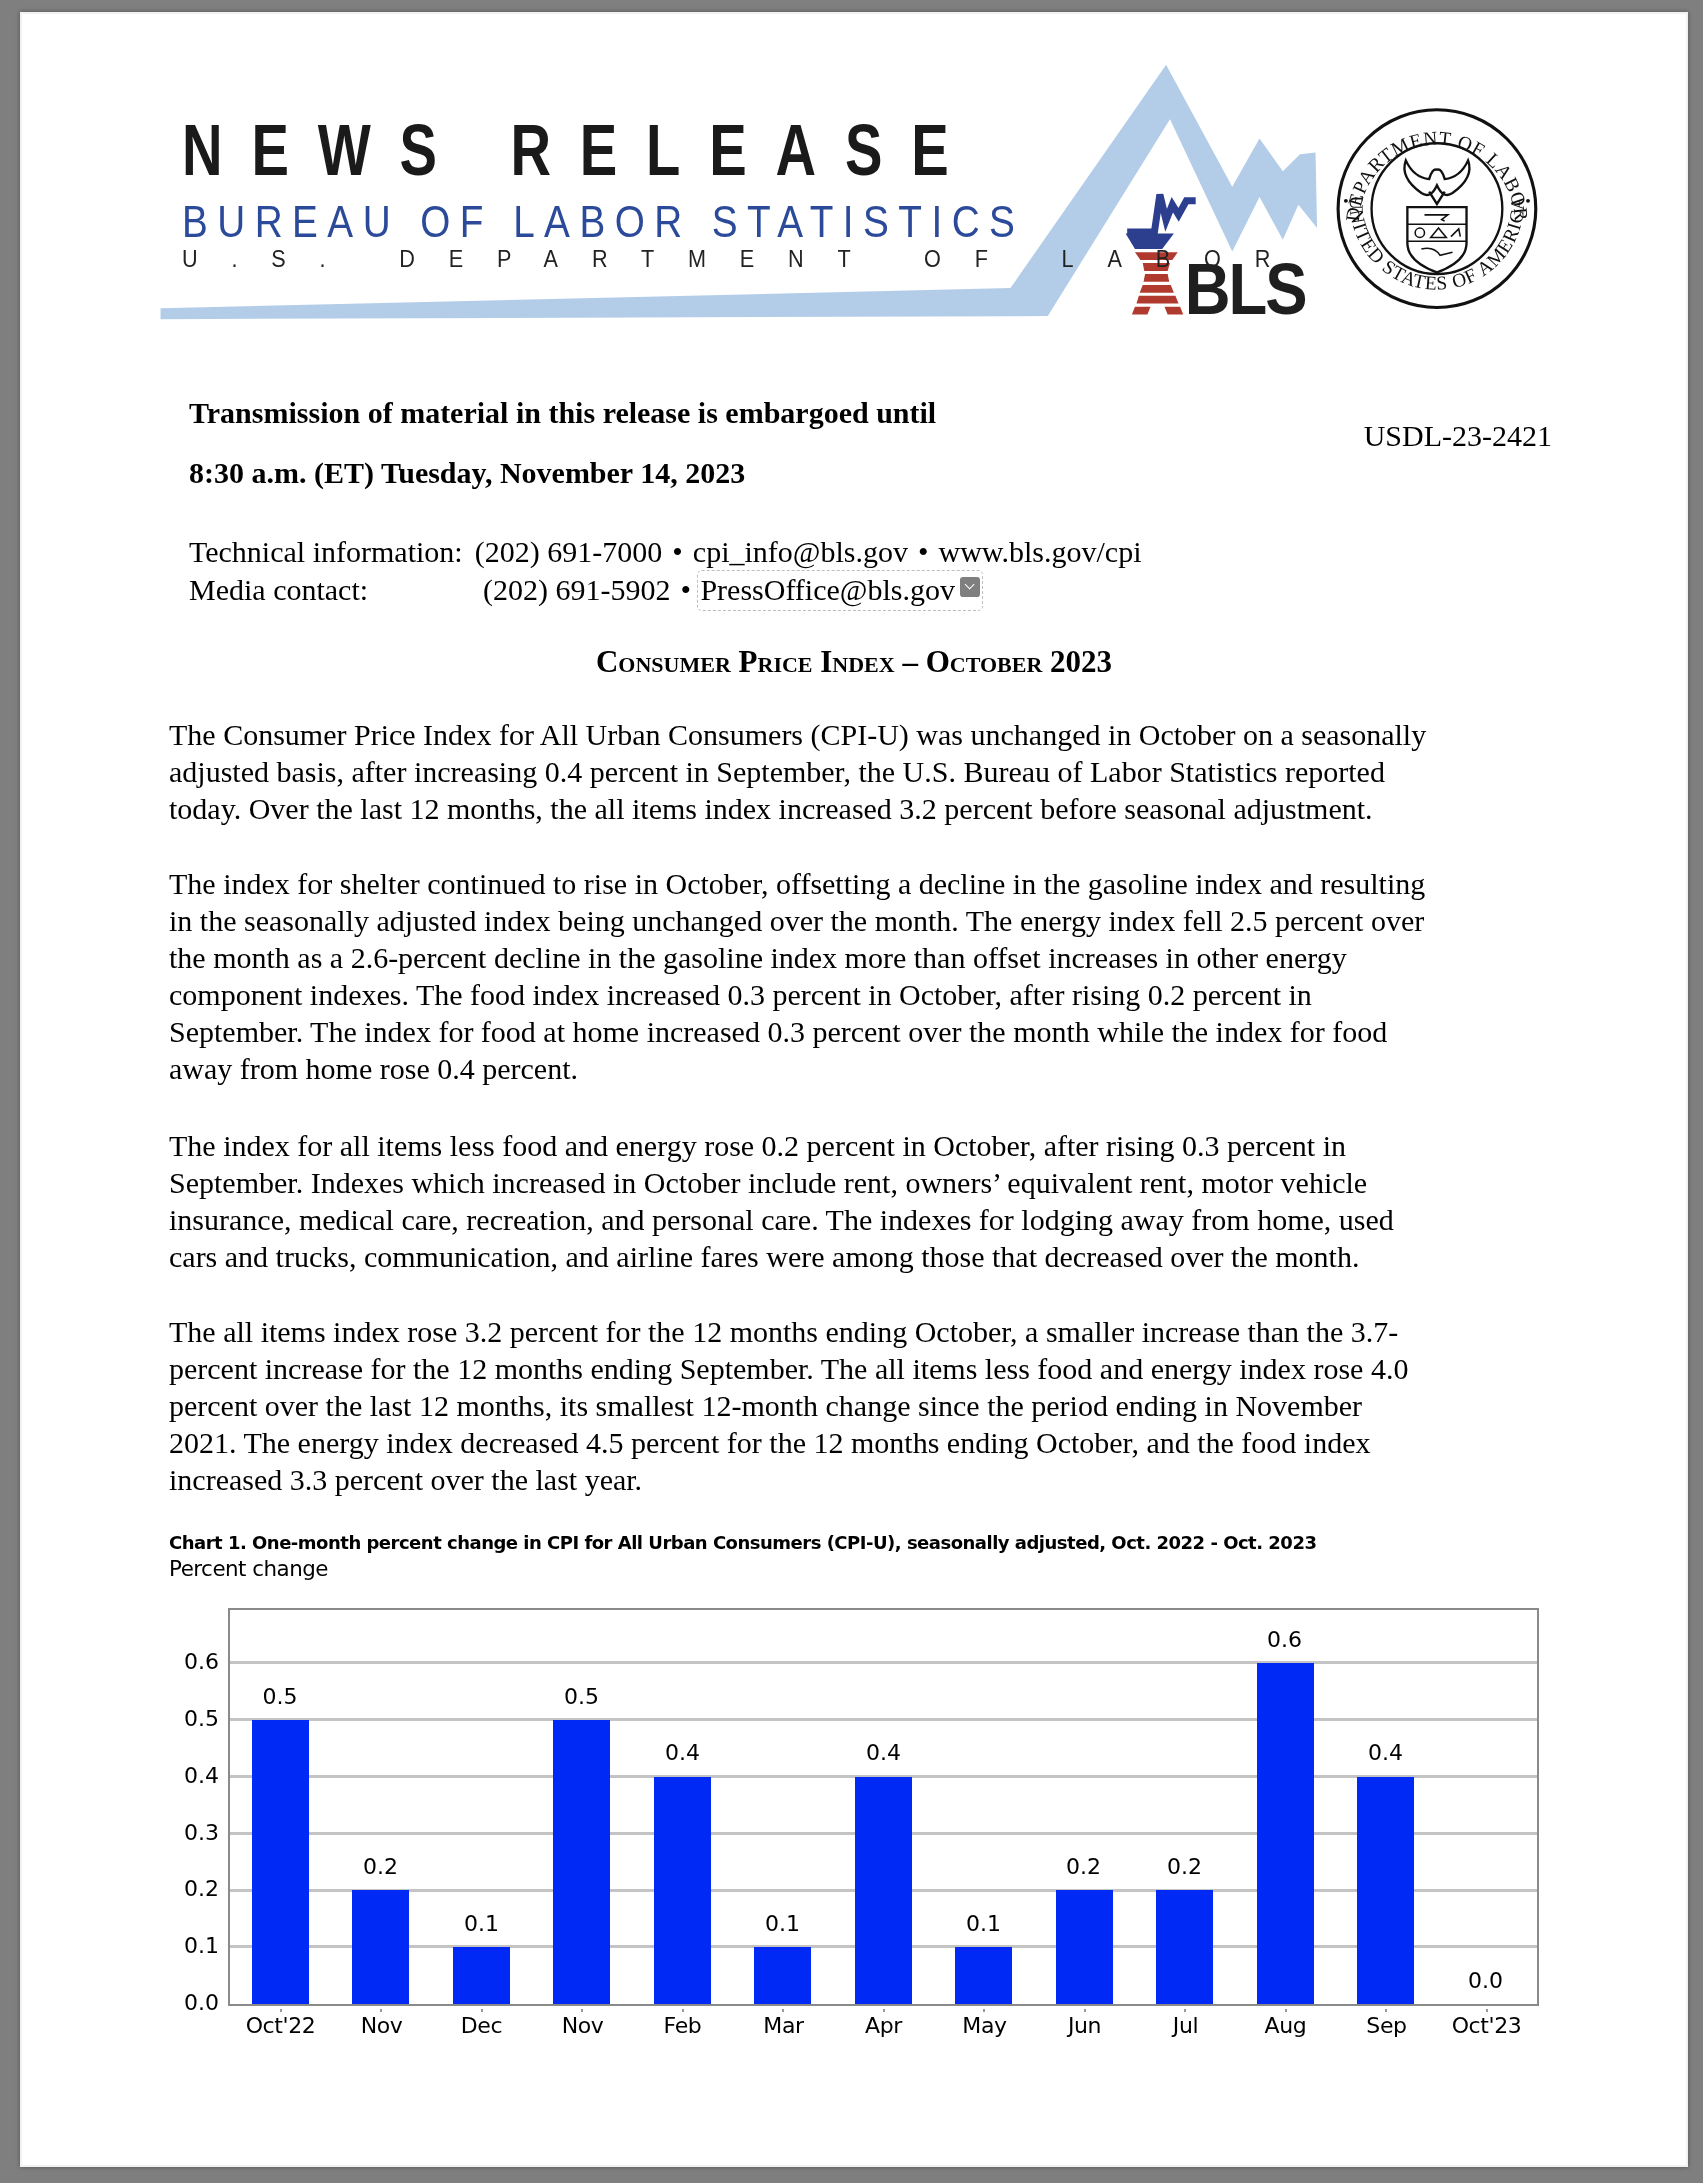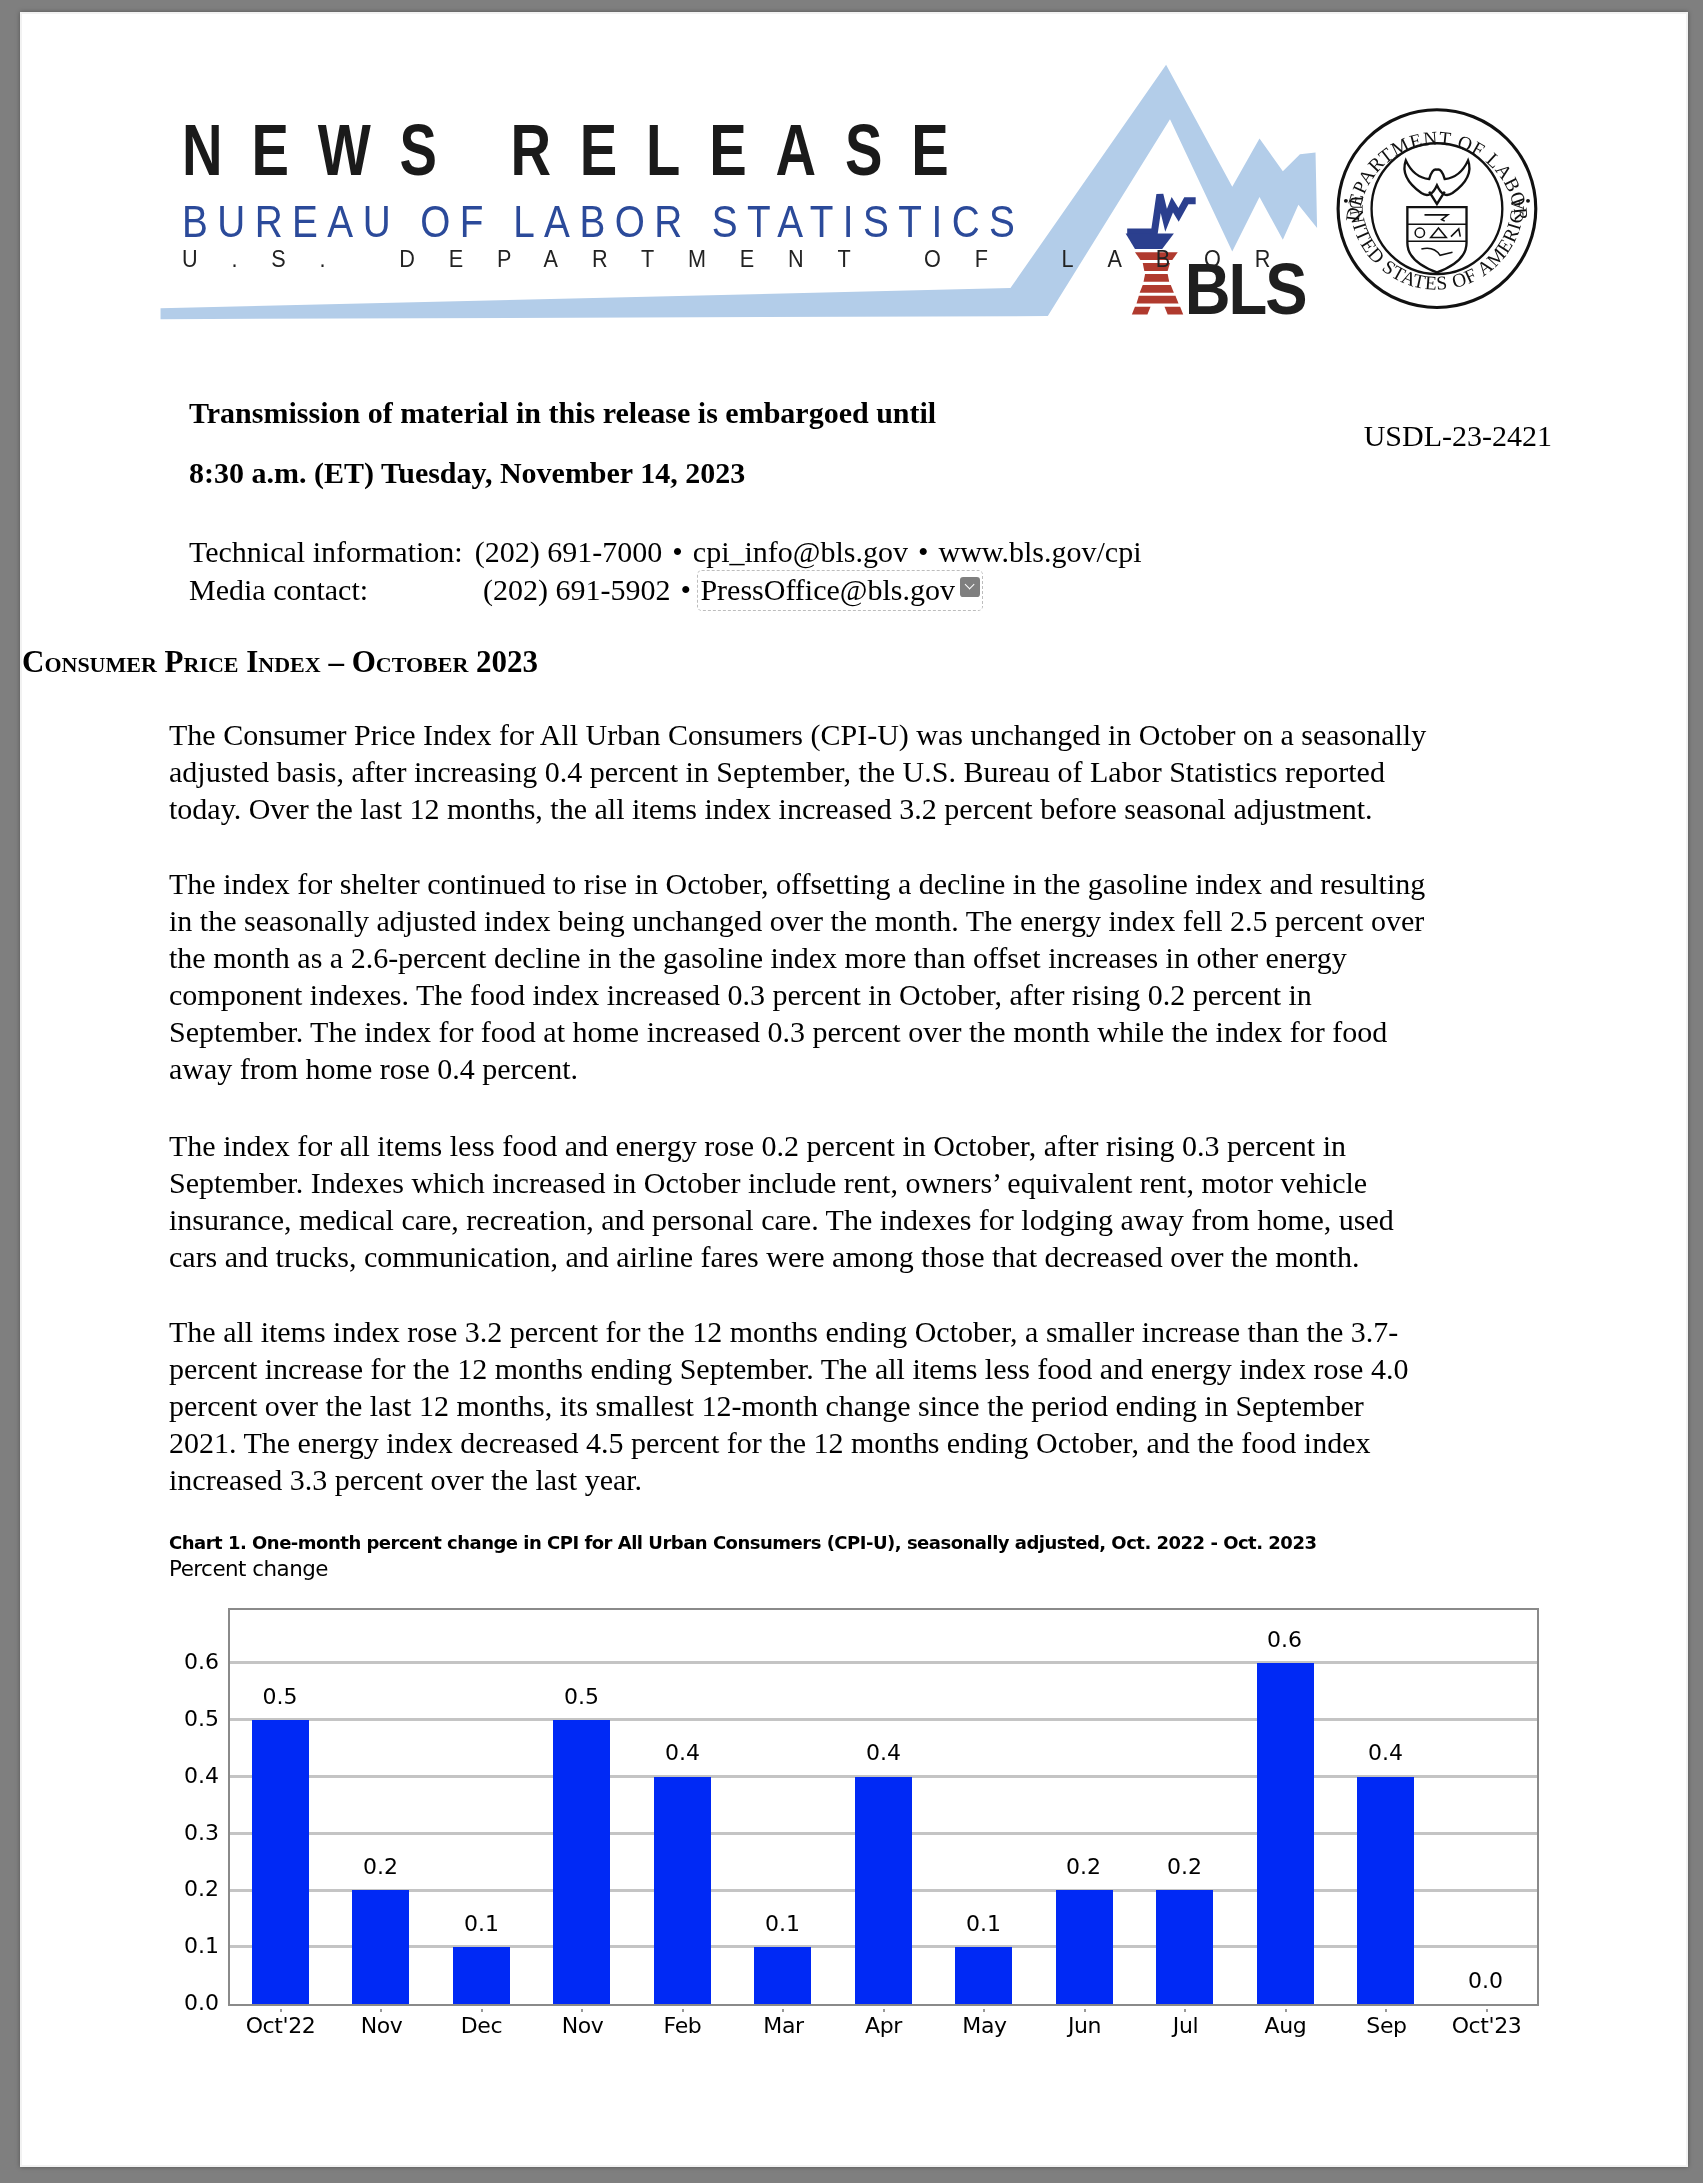--- a/index.html
+++ b/index.html
@@ -12,21 +12,21 @@
   #hdr-dol{left:160px;top:233px;font-family:"Liberation Sans","DejaVu Sans",sans-serif;font-size:23px;letter-spacing:36px;line-height:25px;color:#222;white-space:nowrap;transform:scaleX(0.94);transform-origin:left top;}
   #swoosh{left:0;top:0;}
   
   .bold-serif{font-weight:bold;font-size:30px;line-height:37px;white-space:nowrap;}
   .serif38{font-size:30px;line-height:37px;white-space:nowrap;}
   #usdl{right:134px;top:403px;font-size:30px;line-height:37px;}
   .bullet{display:inline-block;margin:0 10px;}
   #press-box{display:inline-block;border:1.6px dashed #bdbdbd;border-radius:4.7px;padding:0 2.3px 1.6px 2.3px;margin-left:-3.9px;}
   #press-chev{display:inline-block;width:20px;height:20px;background:#7f7f7f;border-radius:3.1px;vertical-align:3.1px;margin-left:4.7px;position:relative;}
   #press-chev:after{content:"";position:absolute;left:6.2px;top:3.9px;width:6.2px;height:6.2px;border-right:1.6px solid #fff;border-bottom:1.6px solid #fff;transform:rotate(45deg);}
-  #doc-title{left:0;width:1664px;top:629px;text-align:left;font-weight:bold;font-size:31px;line-height:37px;font-variant:small-caps;}
+  #doc-title{left:0;width:1664px;top:629px;text-align:center;font-weight:bold;font-size:31px;line-height:37px;font-variant:small-caps;}
   .para{left:147px;width:1401px;font-size:30px;line-height:37px;}
   .para span.line{display:block;white-space:nowrap;}
   
   #chart-title{left:147px;top:1516px;font-family:"DejaVu Sans","Liberation Sans",sans-serif;font-weight:bold;font-size:18px;line-height:26.5px;white-space:nowrap;letter-spacing:-0.5px;}
   #chart-ylabel{left:147px;top:1542px;font-family:"DejaVu Sans","Liberation Sans",sans-serif;font-size:21.4px;line-height:26.5px;letter-spacing:-0.5px;}
   #plot{left:206px;top:1594px;width:1311px;height:398px;border:2.3px solid #8a8a8a;box-sizing:border-box;}
   .grid{position:absolute;left:0;right:0;height:2.3px;background:#c4c4c4;}
   .ytick{position:absolute;width:47px;text-align:right;font-family:"DejaVu Sans","Liberation Sans",sans-serif;font-size:22px;line-height:23px;}
   .bar{position:absolute;bottom:0;width:57px;background:#0029f5;}
   .barlabel{position:absolute;width:93px;text-align:center;font-family:"DejaVu Sans","Liberation Sans",sans-serif;font-size:22px;line-height:23px;}
@@ -115,21 +115,21 @@
   </div>
   <div class="abs para" style="top:1113px;">
     <span class="line">The index for all items less food and energy rose 0.2 percent in October, after rising 0.3 percent in</span>
     <span class="line">September. Indexes which increased in October include rent, owners’ equivalent rent, motor vehicle</span>
     <span class="line">insurance, medical care, recreation, and personal care. The indexes for lodging away from home, used</span>
     <span class="line">cars and trucks, communication, and airline fares were among those that decreased over the month.</span>
   </div>
   <div class="abs para" style="top:1299px;">
     <span class="line">The all items index rose 3.2 percent for the 12 months ending October, a smaller increase than the 3.7-</span>
     <span class="line">percent increase for the 12 months ending September. The all items less food and energy index rose 4.0</span>
-    <span class="line">percent over the last 12 months, its smallest 12-month change since the period ending in September</span>
+    <span class="line">percent over the last 12 months, its smallest 12-month change since the period ending in November</span>
     <span class="line">2021. The energy index decreased 4.5 percent for the 12 months ending October, and the food index</span>
     <span class="line">increased 3.3 percent over the last year.</span>
   </div>
 
   <div id="chart-title" class="abs">Chart 1. One-month percent change in CPI for All Urban Consumers (CPI-U), seasonally adjusted, Oct. 2022 - Oct. 2023</div>
   <div id="chart-ylabel" class="abs">Percent change</div>
   <div id="chart-area">
       <div id="plot" class="abs">
         <div class="grid" style="top: 335px;"></div>
         <div class="grid" style="top: 279px;"></div>

